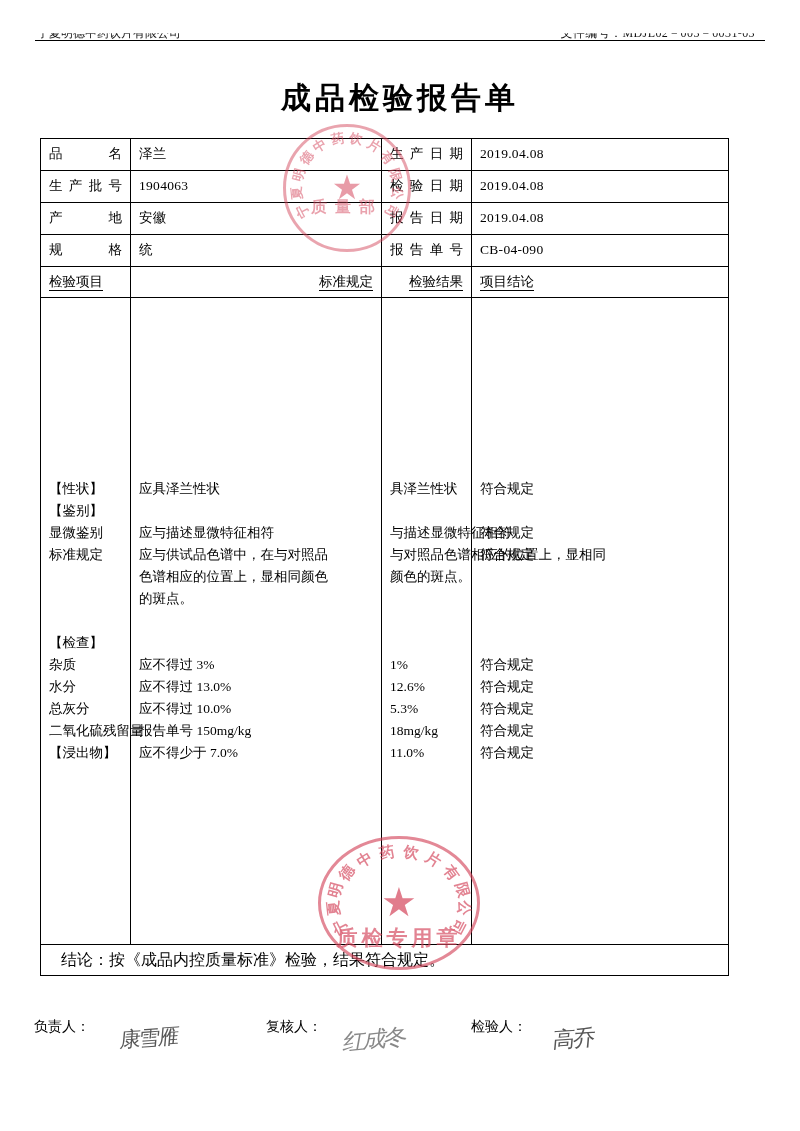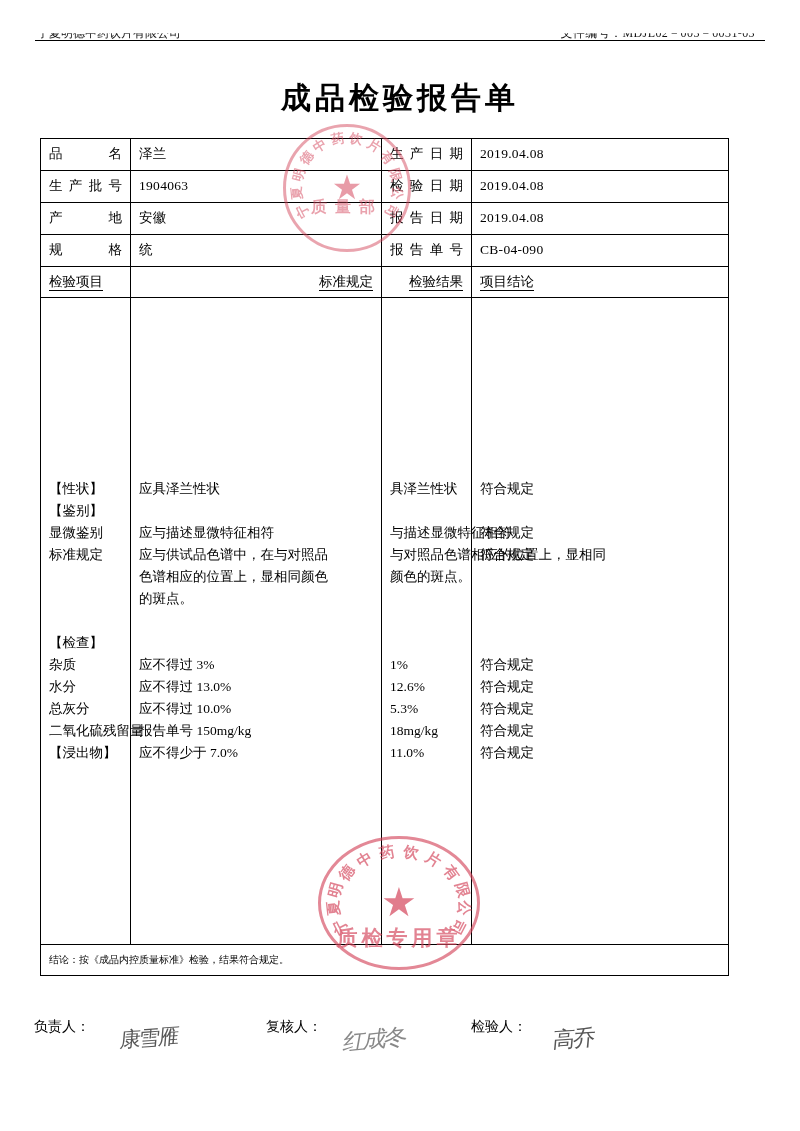--- a/index.html
+++ b/index.html
@@ -102,22 +102,22 @@
   .grid-body .c-std    { padding-left: 12px; }
   .grid-body .c-res    { padding-left: 12px; }
   .grid-body .c-concl  { padding-left: 24px; }
 
   .ln { display: block; height: 22px; line-height: 22px; white-space: nowrap; }
   .ln.blank { visibility: hidden; }
 
   
   #conclusion-row td {
     height: 30px;
-    padding-left: 8px;
-    font-size: 10px;
+    padding-left: 20px;
+    font-size: 16px;
   }
 
   
   #signature-bar {
     position: absolute;
     left: 26px;
     top: 1018px;
     width: 700px;
     height: 70px;
     font-size: 14px;

